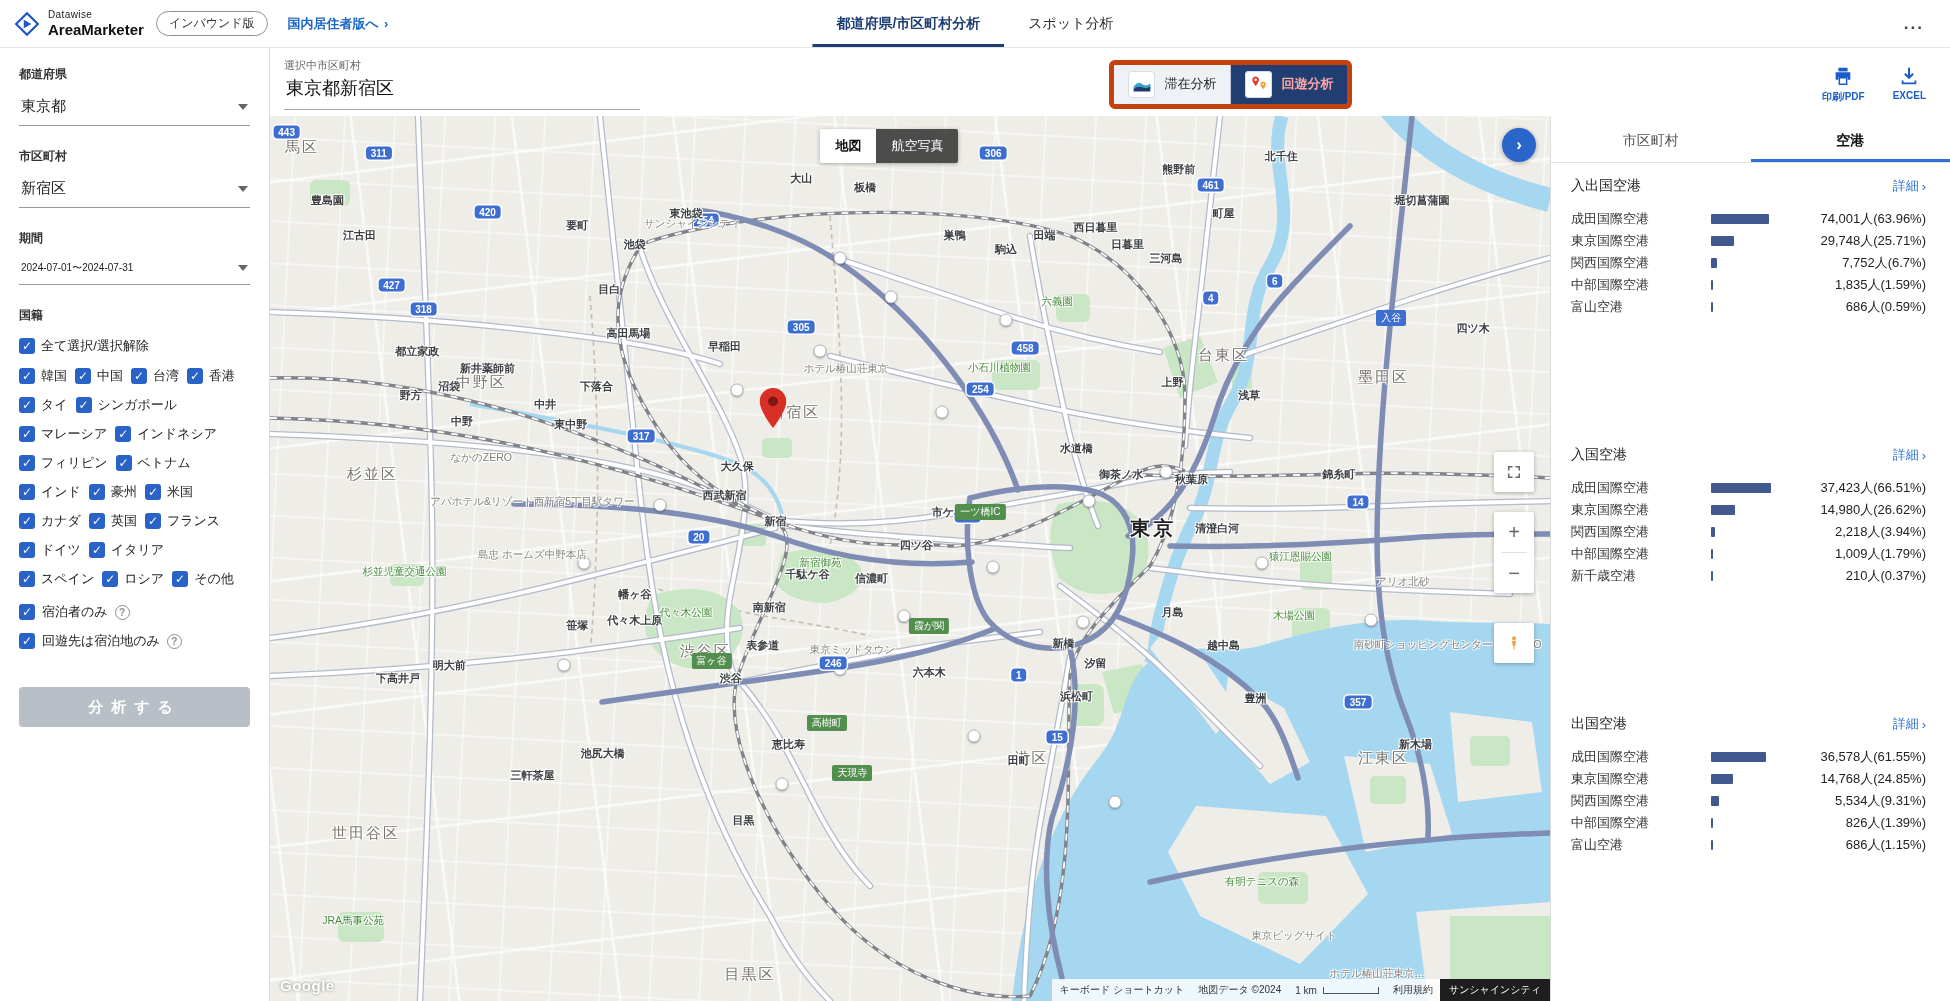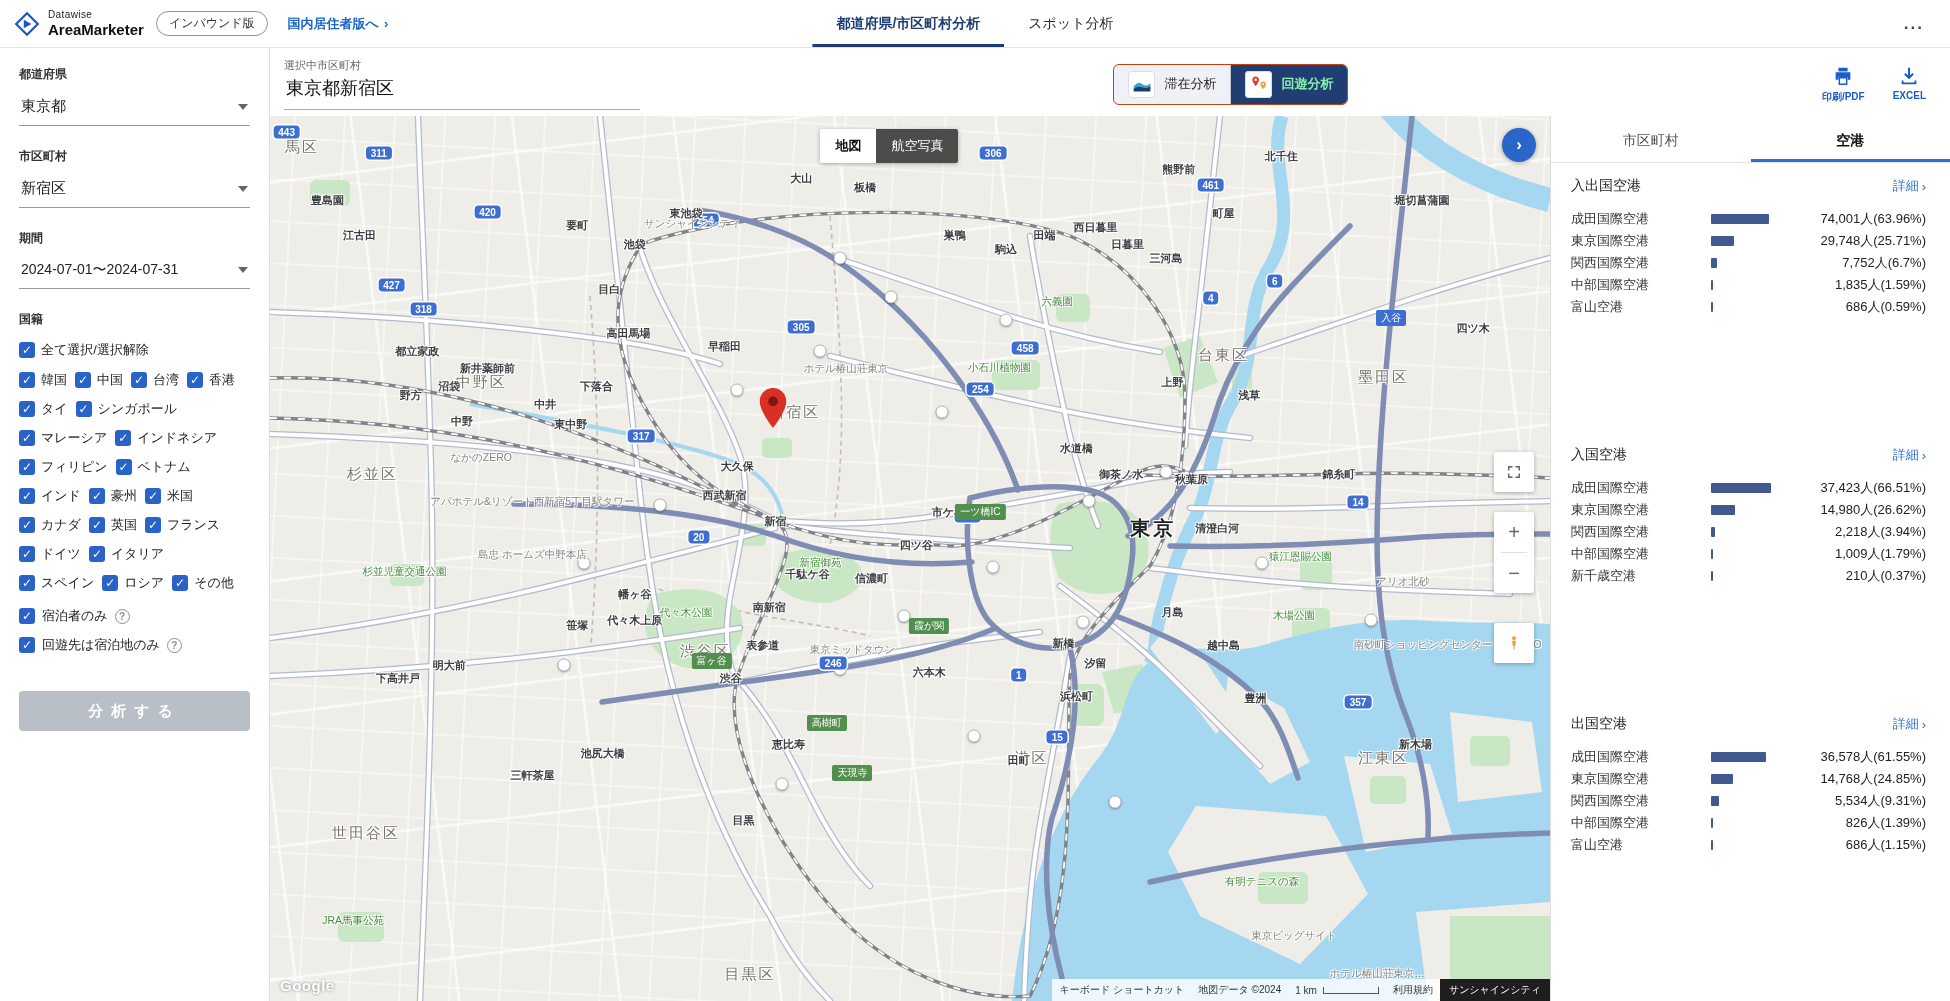--- a/index.html
+++ b/index.html
@@ -28,46 +28,46 @@
 
   
   .content { flex:1; display:flex; min-height:0; }
 
   
   .sidebar { width:270px; flex:0 0 auto; border-right:1px solid #ddd; padding:18px 19px 0; overflow:hidden; }
   .field { margin-bottom:22px; }
   .field-label { font-size:12px; font-weight:bold; color:#333; margin-bottom:12px; }
   .select { display:flex; align-items:center; justify-content:space-between;
             border-bottom:1px solid #9a9a9a; padding:2px 2px 9px; font-size:15px; color:#222; cursor:pointer; }
-  .select.small { font-size:14px; }
+  .select.small { font-size:10px; }
   .caret { width:0; height:0; border-left:5px solid transparent; border-right:5px solid transparent; border-top:6px solid #666; }
   .nat-grid { display:flex; flex-wrap:wrap; }
   .chk { display:inline-flex; align-items:center; gap:6px; margin:0 8px 11px 0; font-size:13px; color:#222; cursor:pointer; }
   .chk .box { width:16px; height:16px; flex:0 0 auto; background:#2a63c8; border-radius:3px; color:#fff;
               font-size:12px; line-height:1; display:flex; align-items:center; justify-content:center; font-weight:bold; }
   .select-all { margin-bottom:12px; }
   .opt-row { display:flex; align-items:center; gap:7px; margin-top:4px; }
   .help { width:15px; height:15px; flex:0 0 auto; border:1px solid #8a8f94; border-radius:50%; color:#8a8f94;
           font-size:10px; display:flex; align-items:center; justify-content:center; font-weight:bold; }
   .analyze { margin-top:26px; width:100%; height:40px; background:#b9bfc6; color:#fff; font-size:15px;
              font-weight:bold; border:none; border-radius:4px; letter-spacing:8px; cursor:pointer; }
 
   
   .main-region { flex:1; display:flex; flex-direction:column; min-width:0; }
   .topbar { height:68px; flex:0 0 auto; display:flex; align-items:center; padding:4px 16px 0 14px; }
   .selected { flex:0 0 auto; }
   .selected-label { font-size:11px; color:#666; margin-bottom:3px; }
   .selected-value { font-size:18px; color:#111; padding:0 0 9px 2px; border-bottom:1px solid #a9a9a9; width:356px; }
-  .mode-toggle { margin-left:auto; display:flex; align-items:stretch; border:1px solid #c2410c;
+  .mode-toggle { margin-left:auto; display:flex; align-items:stretch; border:5px solid #c2410c;
                  border-radius:6px; overflow:hidden; background:#eef1f5; }
   .mode { display:flex; align-items:center; gap:9px; padding:6px 14px; font-size:13px; color:#222; cursor:pointer; }
   .mode + .mode { border-left:1px solid #bcc6d6; }
   .mode .micon { width:27px; height:27px; background:#fff; border-radius:4px; display:flex; align-items:center;
                  justify-content:center; box-shadow:inset 0 0 0 1px #d8dde6; }
-  .mode.active { background:#203e72; color:#86efac; font-weight:bold; }
+  .mode.active { background:#203e72; color:#fca5a5; font-weight:bold; }
   .export-group { display:flex; gap:28px; margin-left:auto; margin-right:8px; }
   .export { display:flex; flex-direction:column; align-items:center; gap:3px; color:#1a5cc8;
             font-size:10px; font-weight:bold; cursor:pointer; }
 
   .workspace { flex:1; display:flex; min-height:0; }
 
   
   .map-wrap { flex:1; position:relative; overflow:hidden; background:#eeede8; }
   svg.mapbg { position:absolute; inset:0; width:100%; height:100%; display:block; }
   .land { fill:#eeede8; }

